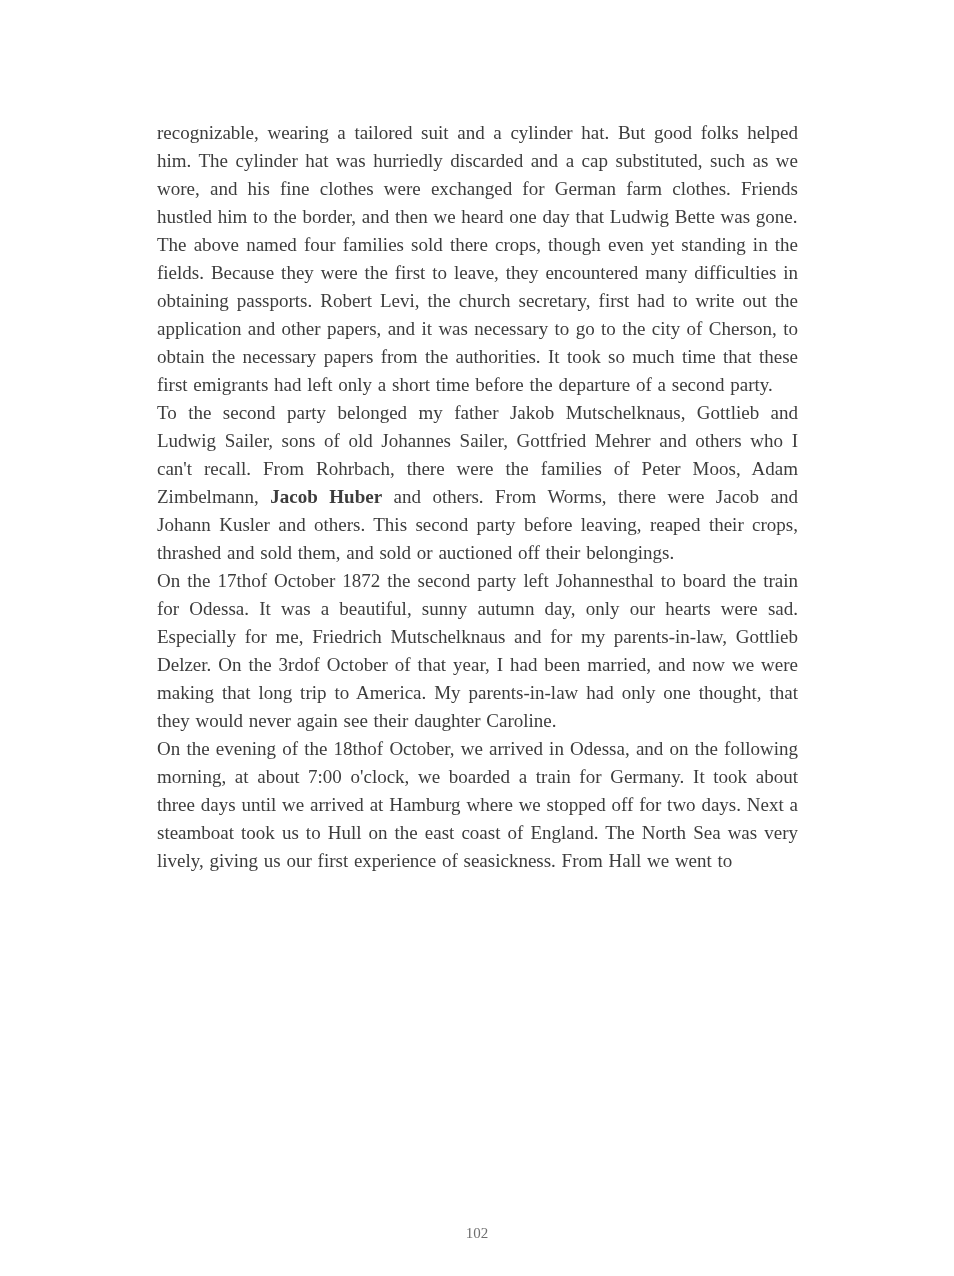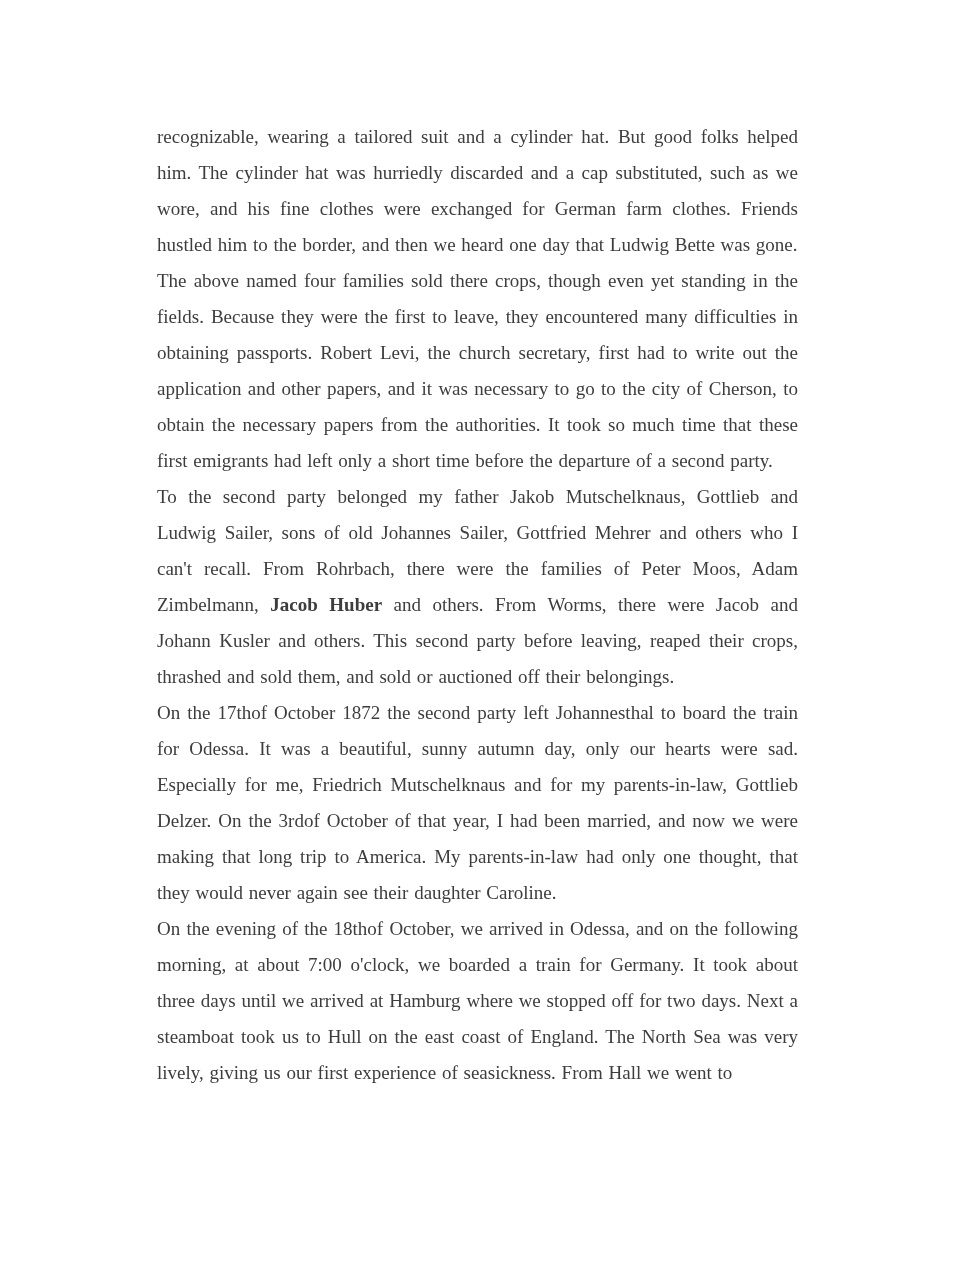--- a/index.html
+++ b/index.html
@@ -20,21 +20,21 @@
     font-family: "Liberation Serif", "DejaVu Serif", serif;
     color: #3d3d3d;
   }
   .text-block {
     position: absolute;
     left: 157px;
     top: 119px;
     width: 641px;
     text-align: justify;
     font-size: 19px;
-    line-height: 36px;
+    line-height: 28px;
     word-spacing: 1px;
   }
   .text-block p {
     margin: 0;
     padding: 0;
   }
   .text-block .bold {
     font-weight: bold;
     margin-top: 38px;
   }
@@ -53,13 +53,14 @@
 <body>
 
 <div class="page">
   <div class="text-block">
       <p><span>recognizable, wearing a tailored suit and a cylinder hat. But good folks helped him. The cylinder hat was hurriedly discarded and a cap substituted, such as we wore, and his fine clothes were exchanged for German farm clothes. Friends hustled him to the border, and then we heard one day that Ludwig Bette was gone.</span></p>
       <p><span>The above named four families sold there crops, though even yet standing in the fields. Because they were the first to leave, they encountered many difficulties in obtaining passports. Robert Levi, the church secretary, first had to write out the application and other papers, and it was necessary to go to the city of Cherson, to obtain the necessary papers from the authorities. It took so much time that these first emigrants had left only a short time before the departure of a second party.</span></p>
       <p><span>To the second party belonged my father Jakob Mutschelknaus, Gottlieb and Ludwig Sailer, sons of old Johannes Sailer, Gottfried Mehrer and others who I can't recall. From Rohrbach, there were the families of Peter Moos, Adam Zimbelmann, </span><span class="bold">Jacob Huber</span><span> and others. From Worms, there were Jacob and Johann Kusler and others. This second party before leaving, reaped their crops, thrashed and sold them, and sold or auctioned off their belongings.</span></p>
       <p><span>On the 17thof October 1872 the second party left Johannesthal to board the train for Odessa. It was a beautiful, sunny autumn day, only our hearts were sad. Especially for me, Friedrich Mutschelknaus and for my parents-in-law, Gottlieb Delzer. On the 3rdof October of that year, I had been married, and now we were making that long trip to America. My parents-in-law had only one thought, that they would never again see their daughter Caroline.</span></p>
       <p><span>On the evening of the 18thof October, we arrived in Odessa, and on the following morning, at about 7:00 o'clock, we boarded a train for Germany. It took about three days until we arrived at Hamburg where we stopped off for two days. Next a steamboat took us to Hull on the east coast of England. The North Sea was very lively, giving us our first experience of seasickness. From Hall we went to</span></p>
     </div>
+  <div class="page-number">102</div>
 </div>
 
 </body></html>

